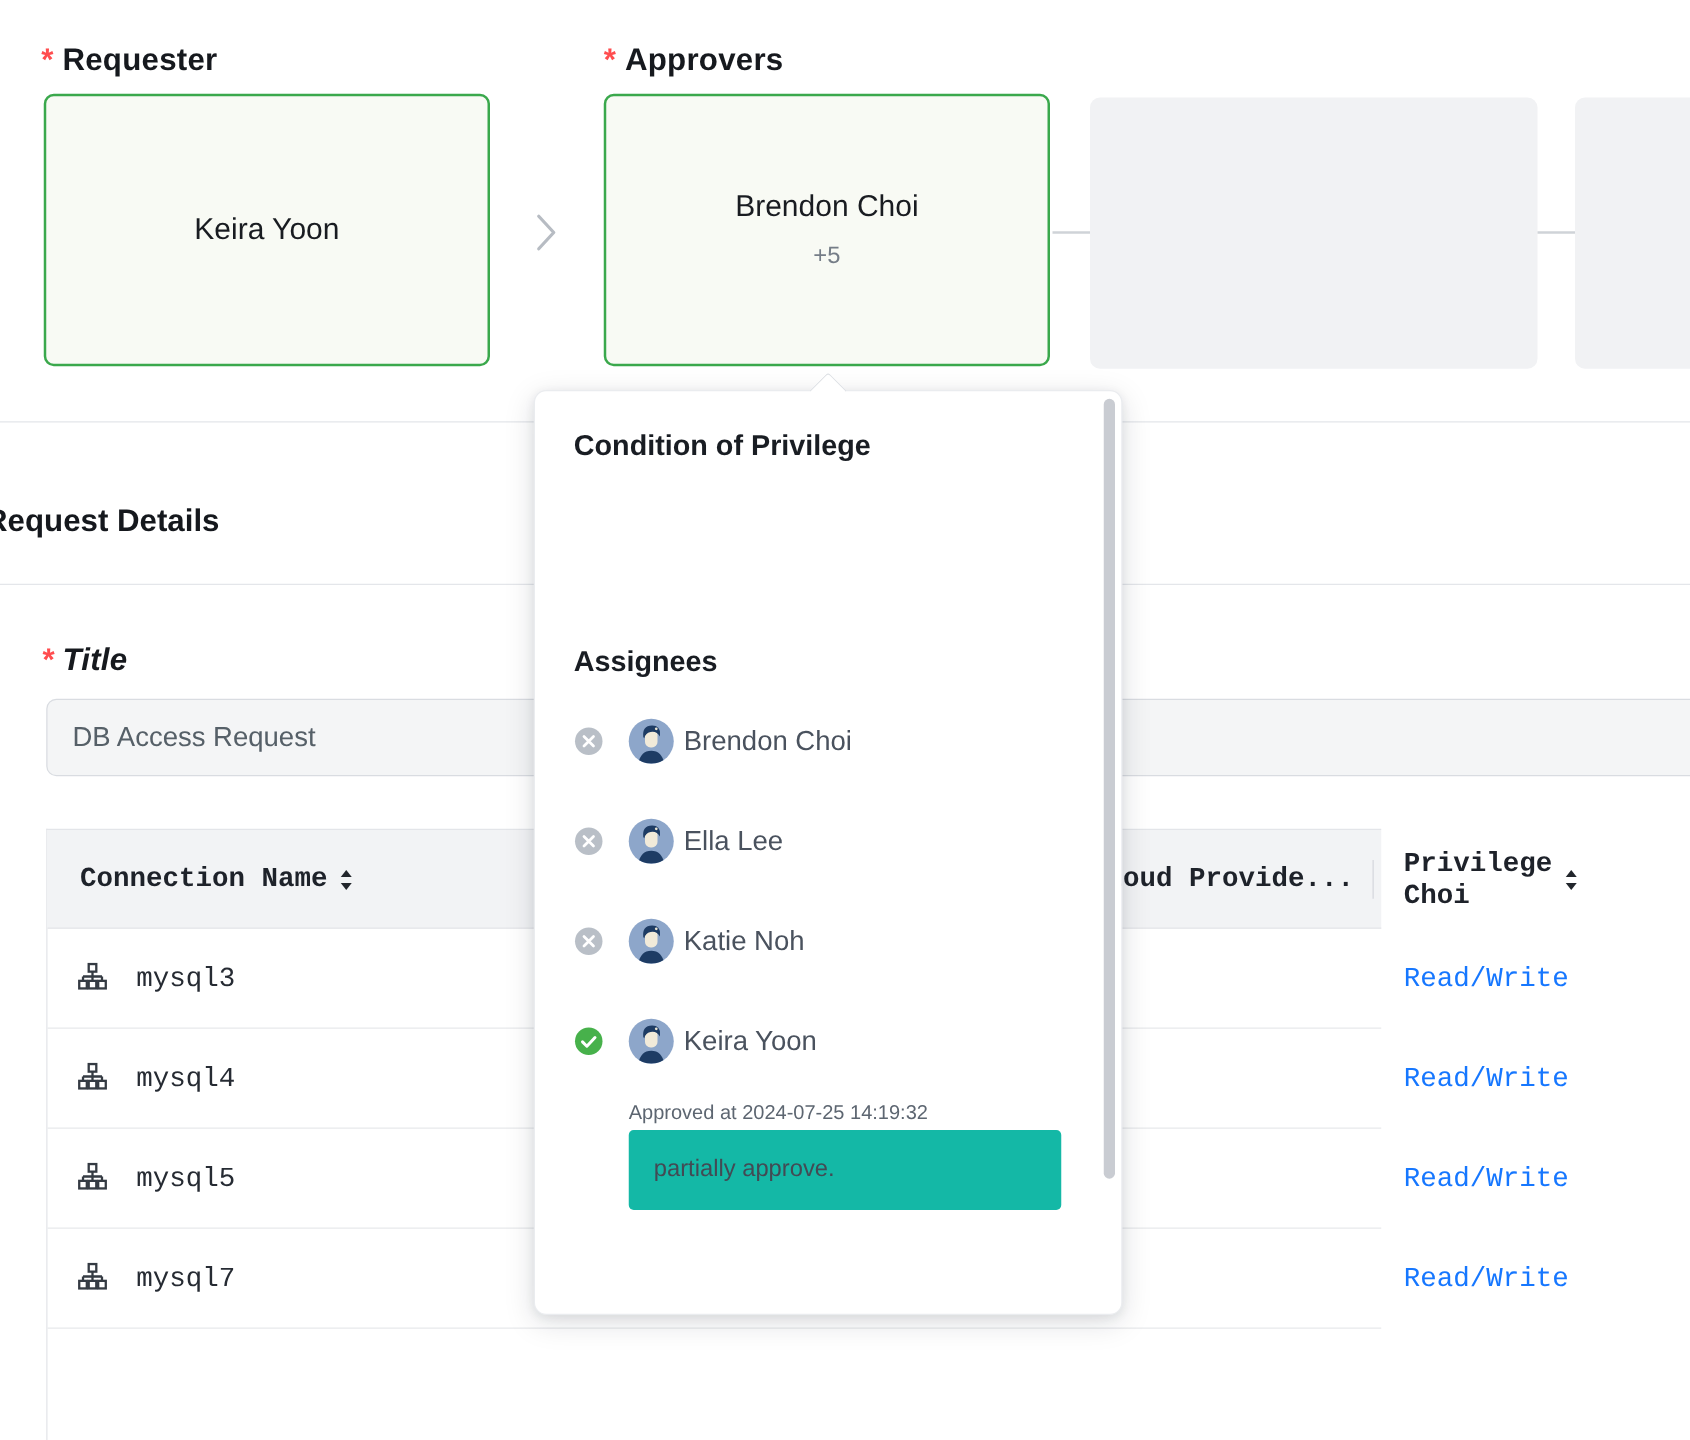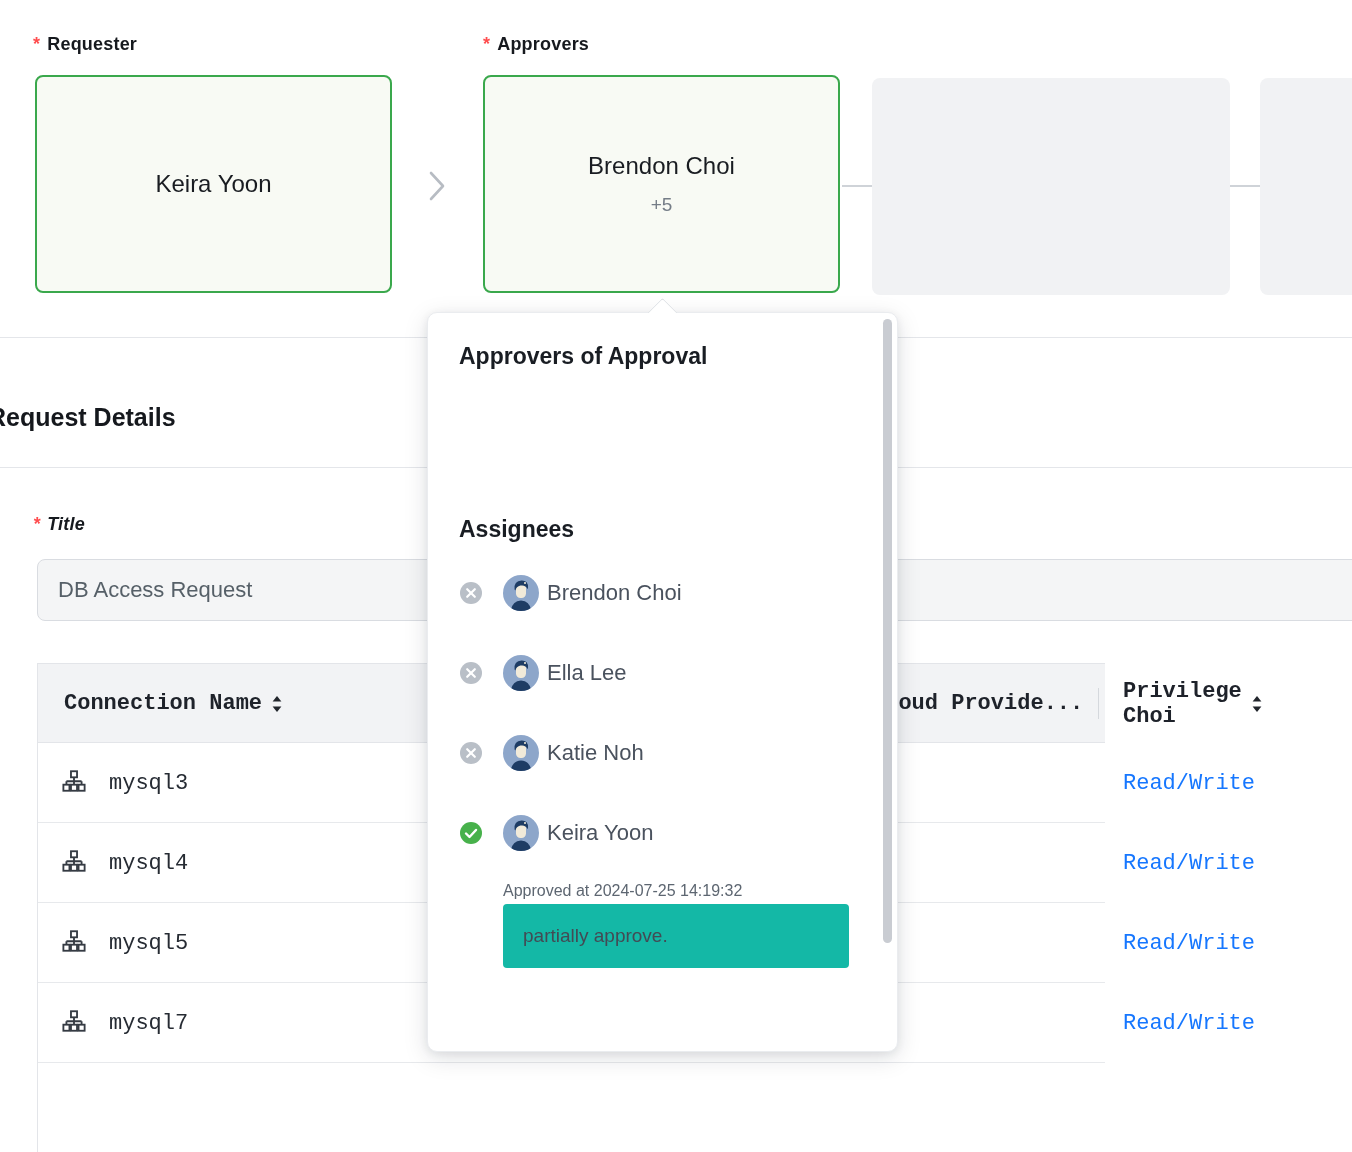--- a/index.html
+++ b/index.html
@@ -4,21 +4,21 @@
 <style>
   * { margin:0; padding:0; box-sizing:border-box; }
   html,body { width:1352px; height:1152px; }
   body {
     position:relative; overflow:hidden; background:#ffffff;
     font-family:"Liberation Sans", sans-serif; color:#15181d;
   }
   .abs { position:absolute; }
 
   
-  .field-label { font-size:18px; font-weight:700; color:#16191e; letter-spacing:.2px; }
+  .field-label { font-size:25px; font-weight:700; color:#16191e; letter-spacing:.2px; }
   .req-mark { color:#ff4d4f; margin-right:7px; font-weight:700; }
   .wf-card {
     width:357px; height:218px; border:2px solid #3aa84c; border-radius:8px;
     background:#f8faf4; display:flex; flex-direction:column;
     align-items:center; justify-content:center; cursor:pointer;
   }
   .wf-card-name { font-size:24px; font-weight:500; color:#191c21; }
   .wf-card-extra { font-size:19px; color:#757d87; margin-top:14px; }
   .wf-card-gray { height:217px; background:#f1f2f4; border-radius:8px; }
   .wf-connector { height:2px; background:#cfd3d8; }
@@ -210,21 +210,21 @@
       <span class="conn-label">mysql7</span>
     </div>
     <a class="priv-link">Read/Write</a>
   </div>
 </div>
 
 <div class="abs popover">
   <div class="popover-arrow"></div>
   <div class="scroll-thumb"></div>
 
-  <div class="pop-h" style="top:30px;">Approvers of Approval</div>
+  <div class="pop-h" style="top:30px;">Condition of Privilege</div>
   <div class="pop-h" style="top:203px;">Assignees</div>
 
   <div class="as-row" style="top:262px;">
     <span class="st-icon">
       <svg width="24" height="24" viewBox="0 0 24 24">
           <circle cx="12" cy="12" r="11" fill="#b9bfc7"></circle>
           <path d="M8.2 8.2 L15.8 15.8 M15.8 8.2 L8.2 15.8" stroke="#fff" stroke-width="2.2" stroke-linecap="round"></path>
         </svg>
     </span>
     <span class="avatar">

